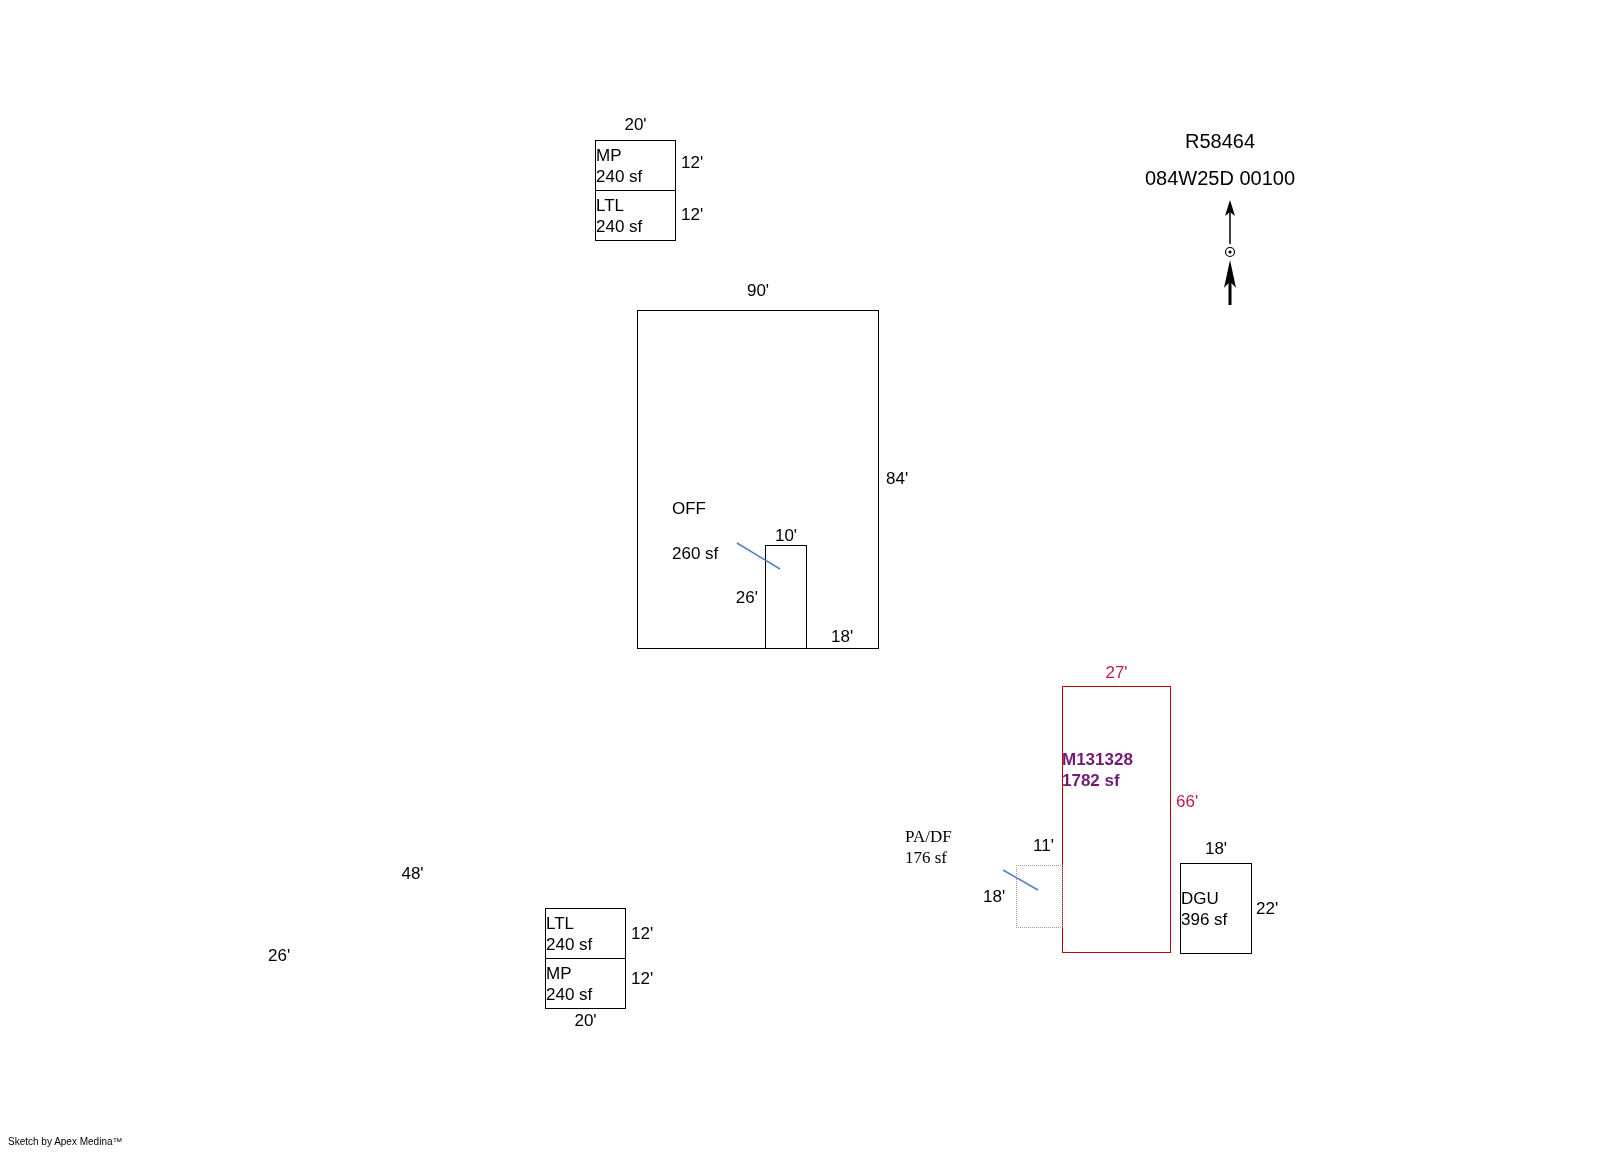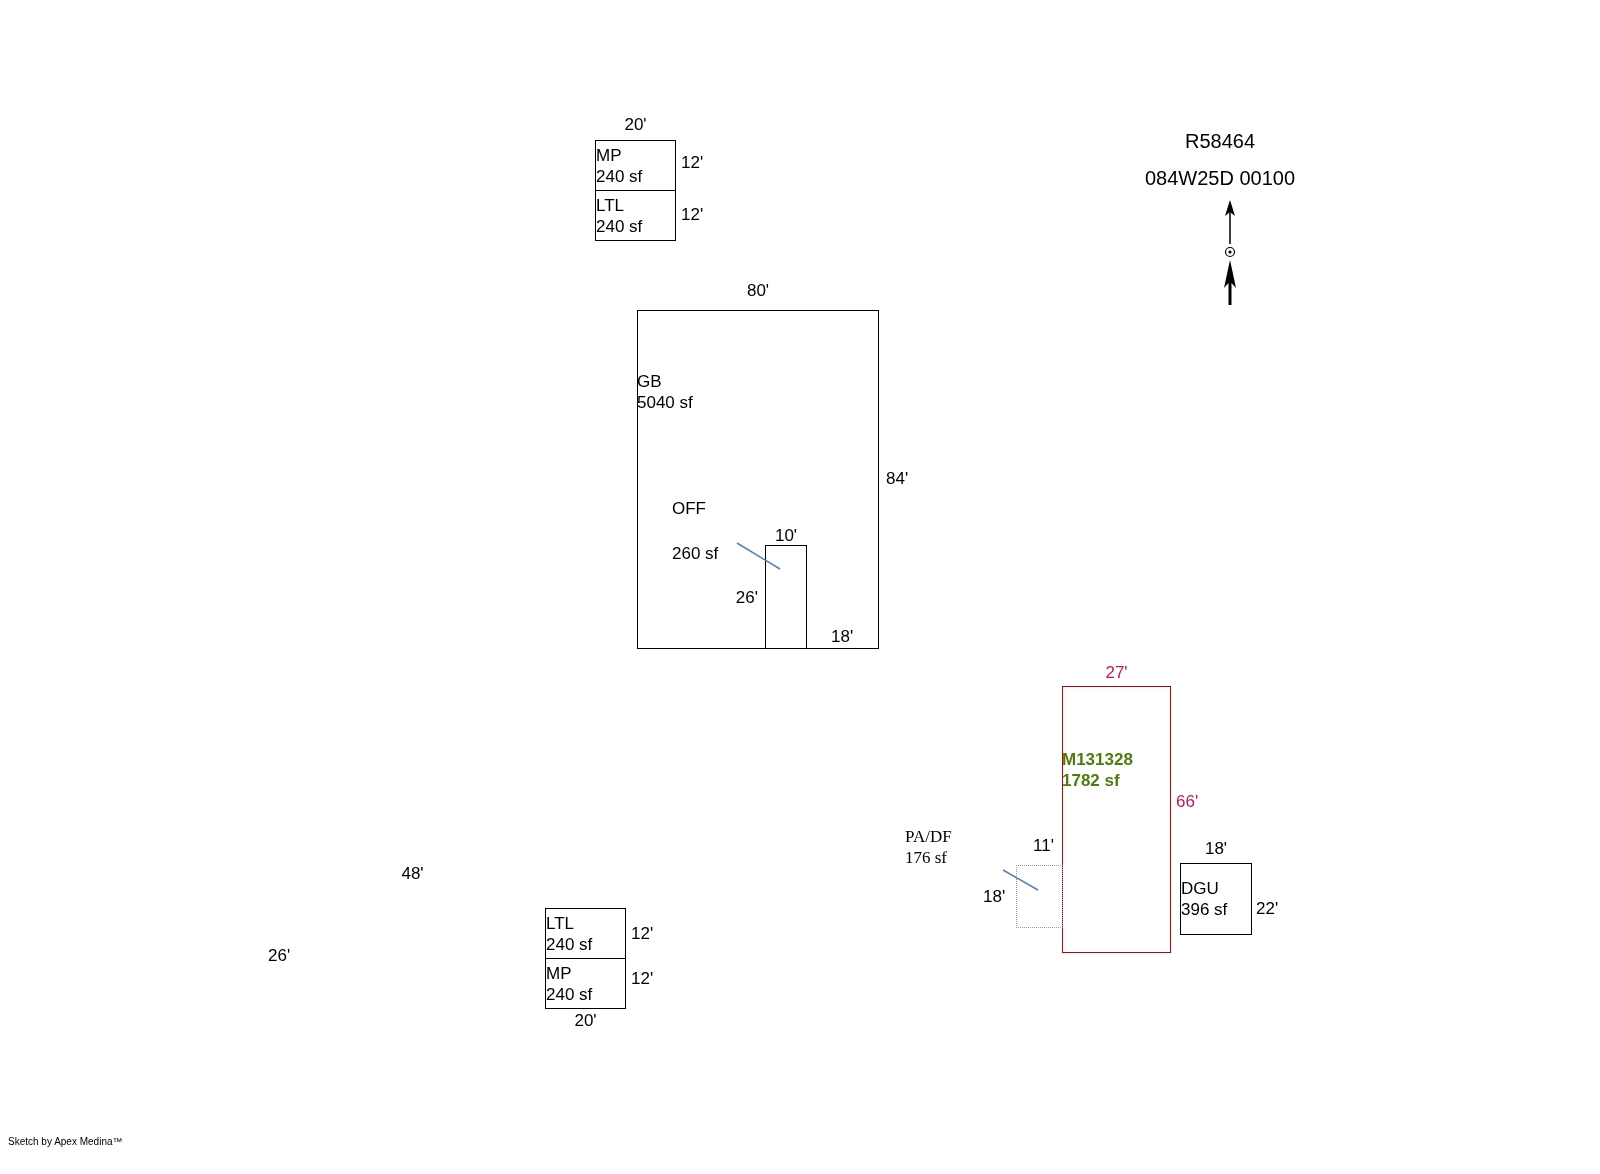--- a/index.html
+++ b/index.html
@@ -41,21 +41,21 @@
   }
   .lbl {
     position: absolute;
     font-size: 17px;
     line-height: 20px;
     white-space: nowrap;
   }
   .center { text-align: center; }
   .right { text-align: right; }
   .red { color: #be185d; }
-  .darkred { color: #4d7c0f; font-weight: bold; }
+  .darkred { color: #701a75; font-weight: bold; }
   .title {
     position: absolute;
     font-size: 20px;
     font-weight: normal;
     text-align: center;
     white-space: nowrap;
   }
   .footer {
     position: absolute;
     left: 8px;
@@ -95,26 +95,22 @@
   </div>
   <div class="lbl" style="left:681px; top:153px;">12'</div>
   <div class="rect" style="left:595px; top:190px; width:81px; height:51px;">
     <div class="box-label" style="left:0; top:0; width:100%; height:100%;">
       <div>LTL</div>
       <div>240 sf</div>
     </div>
   </div>
   <div class="lbl" style="left:681px; top:205px;">12'</div>
 
-  <div class="lbl center" style="left:637px; top:281px; width:242px;">80'</div>
+  <div class="lbl center" style="left:637px; top:281px; width:242px;">90'</div>
   <div class="rect" style="left:637px; top:310px; width:242px; height:339px;"></div>
-  <div class="box-label" style="left:637px; top:371px; width:242px;">
-    <div>GB</div>
-    <div>5040 sf</div>
-  </div>
   <div class="lbl" style="left:886px; top:469px;">84'</div>
   <div class="lbl" style="left:831px; top:627px;">18'</div>
 
   <div class="box-label" style="left:672px; top:498px; width:84px;gap:24px;">
     <div>OFF</div>
     <div>260 sf</div>
   </div>
   <div class="lbl center" style="left:765px; top:526px; width:42px;">10'</div>
   <div class="rect" style="left:765px; top:545px; width:42px; height:104px;"></div>
   <div class="lbl right" style="left:712px; top:588px; width:46px;">26'</div>
@@ -148,21 +144,21 @@
 
   <div class="box-label" style="left:905px; top:826px; width:66px;font-family:Liberation Serif, serif;">
     <div>PA/DF</div>
     <div>176 sf</div>
   </div>
   <div class="lbl center" style="left:1020px; top:836px; width:47px;">11'</div>
   <div class="lbl" style="left:983px; top:887px;">18'</div>
   <div class="rect rect-dotted" style="left:1016px; top:865px; width:47px; height:63px;"></div>
 
   <div class="lbl center" style="left:1180px; top:839px; width:72px;">18'</div>
-  <div class="rect" style="left:1180px; top:863px; width:72px; height:72px;">
+  <div class="rect" style="left:1180px; top:863px; width:72px; height:91px;">
     <div class="box-label" style="left:0; top:0; width:100%; height:100%;">
       <div>DGU</div>
       <div>396 sf</div>
     </div>
   </div>
   <div class="lbl" style="left:1256px; top:899px;">22'</div>
 
   <svg class="overlay" width="1600" height="1174">
     <line x1="737" y1="543" x2="780" y2="569" stroke="#4f81bd" stroke-width="1.5"></line>
     <line x1="1003" y1="870" x2="1038" y2="890" stroke="#4f81bd" stroke-width="1.5"></line>

